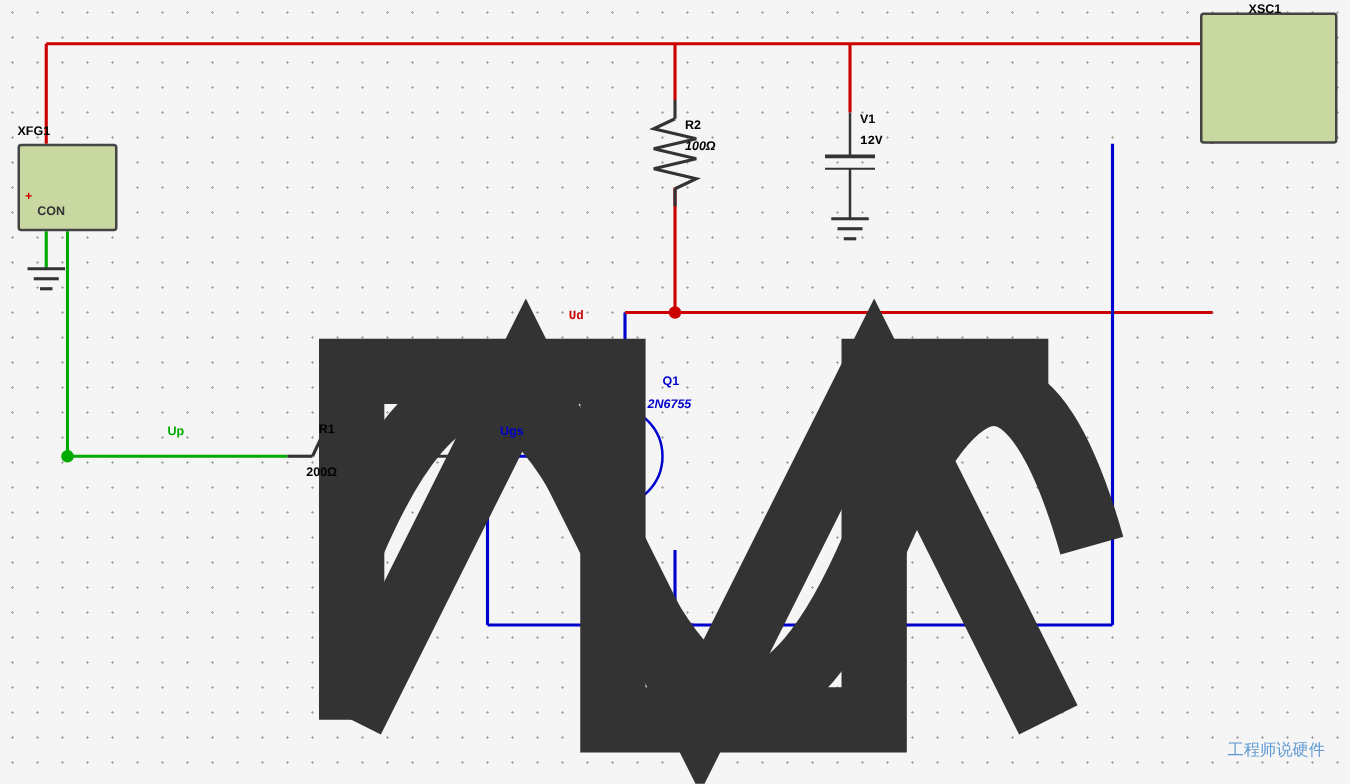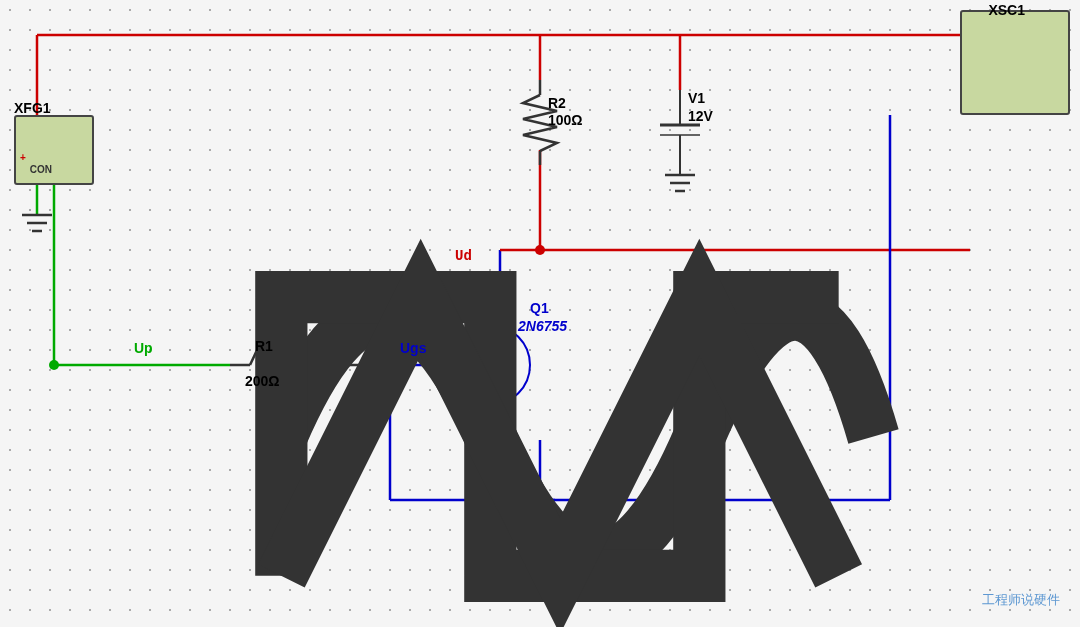--- a/index.html
+++ b/index.html
@@ -20,21 +20,21 @@
     }
     svg {
       position: absolute;
       top: 0; left: 0;
       width: 1080px;
       height: 627px;
       pointer-events: none;
     }
     .label {
       position: absolute;
-      font-size: 14px;
+      font-size: 10px;
       font-weight: bold;
       color: #000;
     }
     .label-green { color: #00aa00; }
     .label-blue { color: #0000cc; }
     .label-red { color: #cc0000; }
 
     
     .xfg1-box {
       position: absolute;
@@ -224,24 +224,24 @@
       <circle cx="70" cy="90" r="5" fill="none" stroke="#0000cc" stroke-width="1.5"></circle>
     </svg>
   </div>
 
   <div class="label" style="right:55px;top:2px;">XSC1</div>
 
   <div class="label" style="left:255px;top:338px;">R1</div>
   <div class="label" style="left:245px;top:373px;">200Ω</div>
 
   <div class="label" style="left:548px;top:95px;">R2</div>
-  <div class="label" style="left:548px;top:112px;">100Ω</div>
+  <div class="label" style="left:548px;top:112px;font-style:italic;">100Ω</div>
 
   <div class="label" style="left:688px;top:90px;">V1</div>
-  <div class="label" style="left:688px;top:108px;">12V</div>
+  <div class="label" style="left:688px;top:108px;font-family:Liberation Mono, monospace;">12V</div>
 
   <div class="label label-blue" style="left:530px;top:300px;">Q1</div>
   <div class="label label-blue" style="left:518px;top:318px;font-style:italic;">2N6755</div>
 
   <div class="label label-green" style="left:100px;top:340px;margin-left:34px;">Up</div>
 
   <div class="label label-blue" style="left:400px;top:340px;">Ugs</div>
 
   <div class="label label-red" style="left:455px;top:248px;font-family:Liberation Mono, monospace;">Ud</div>
 

